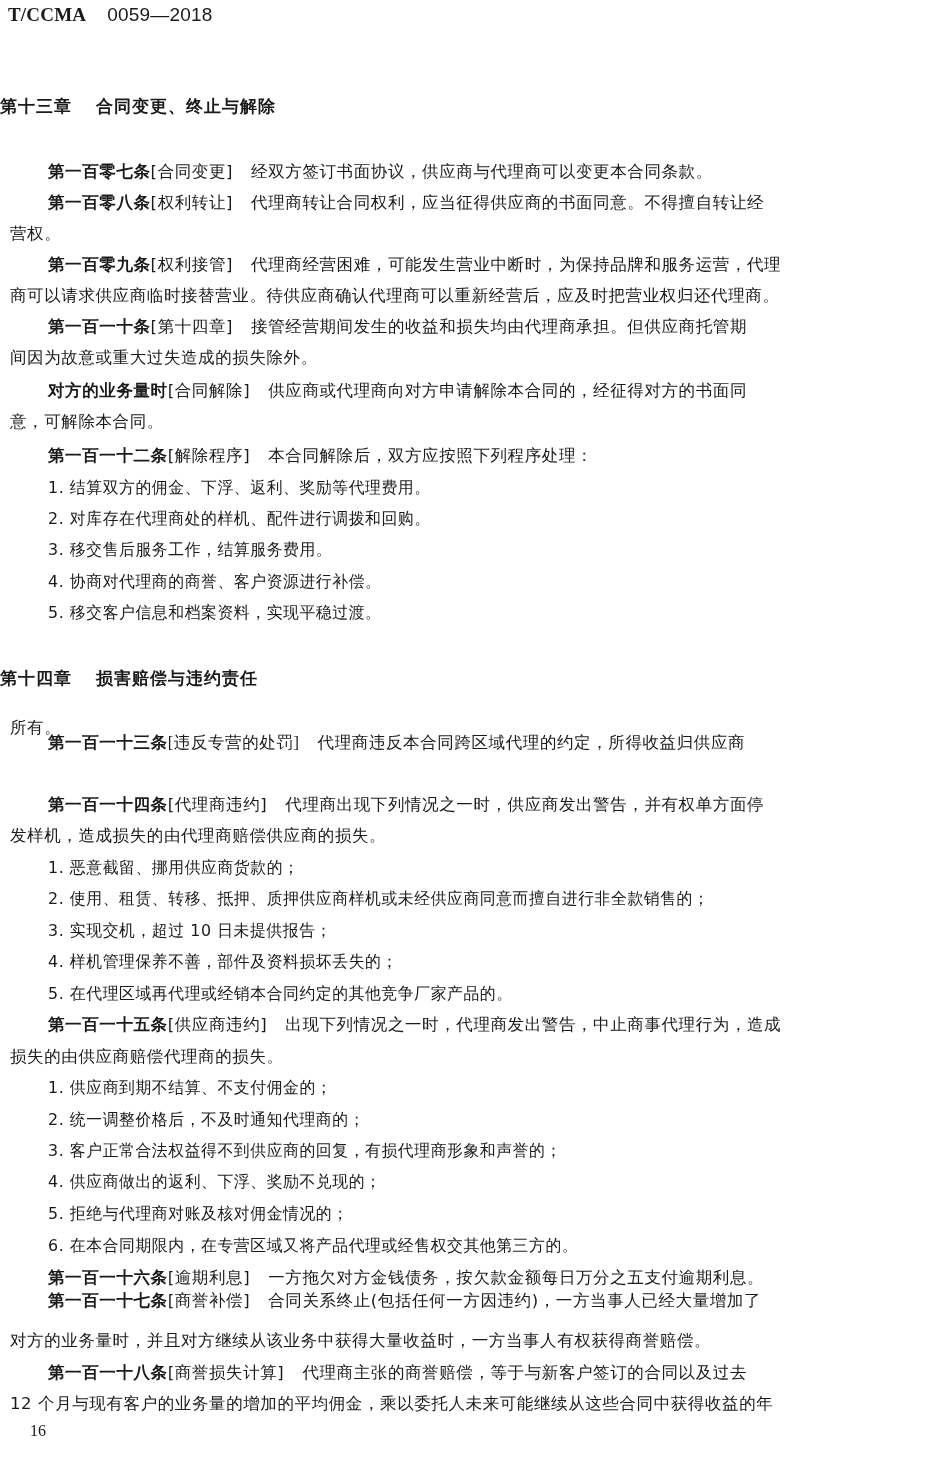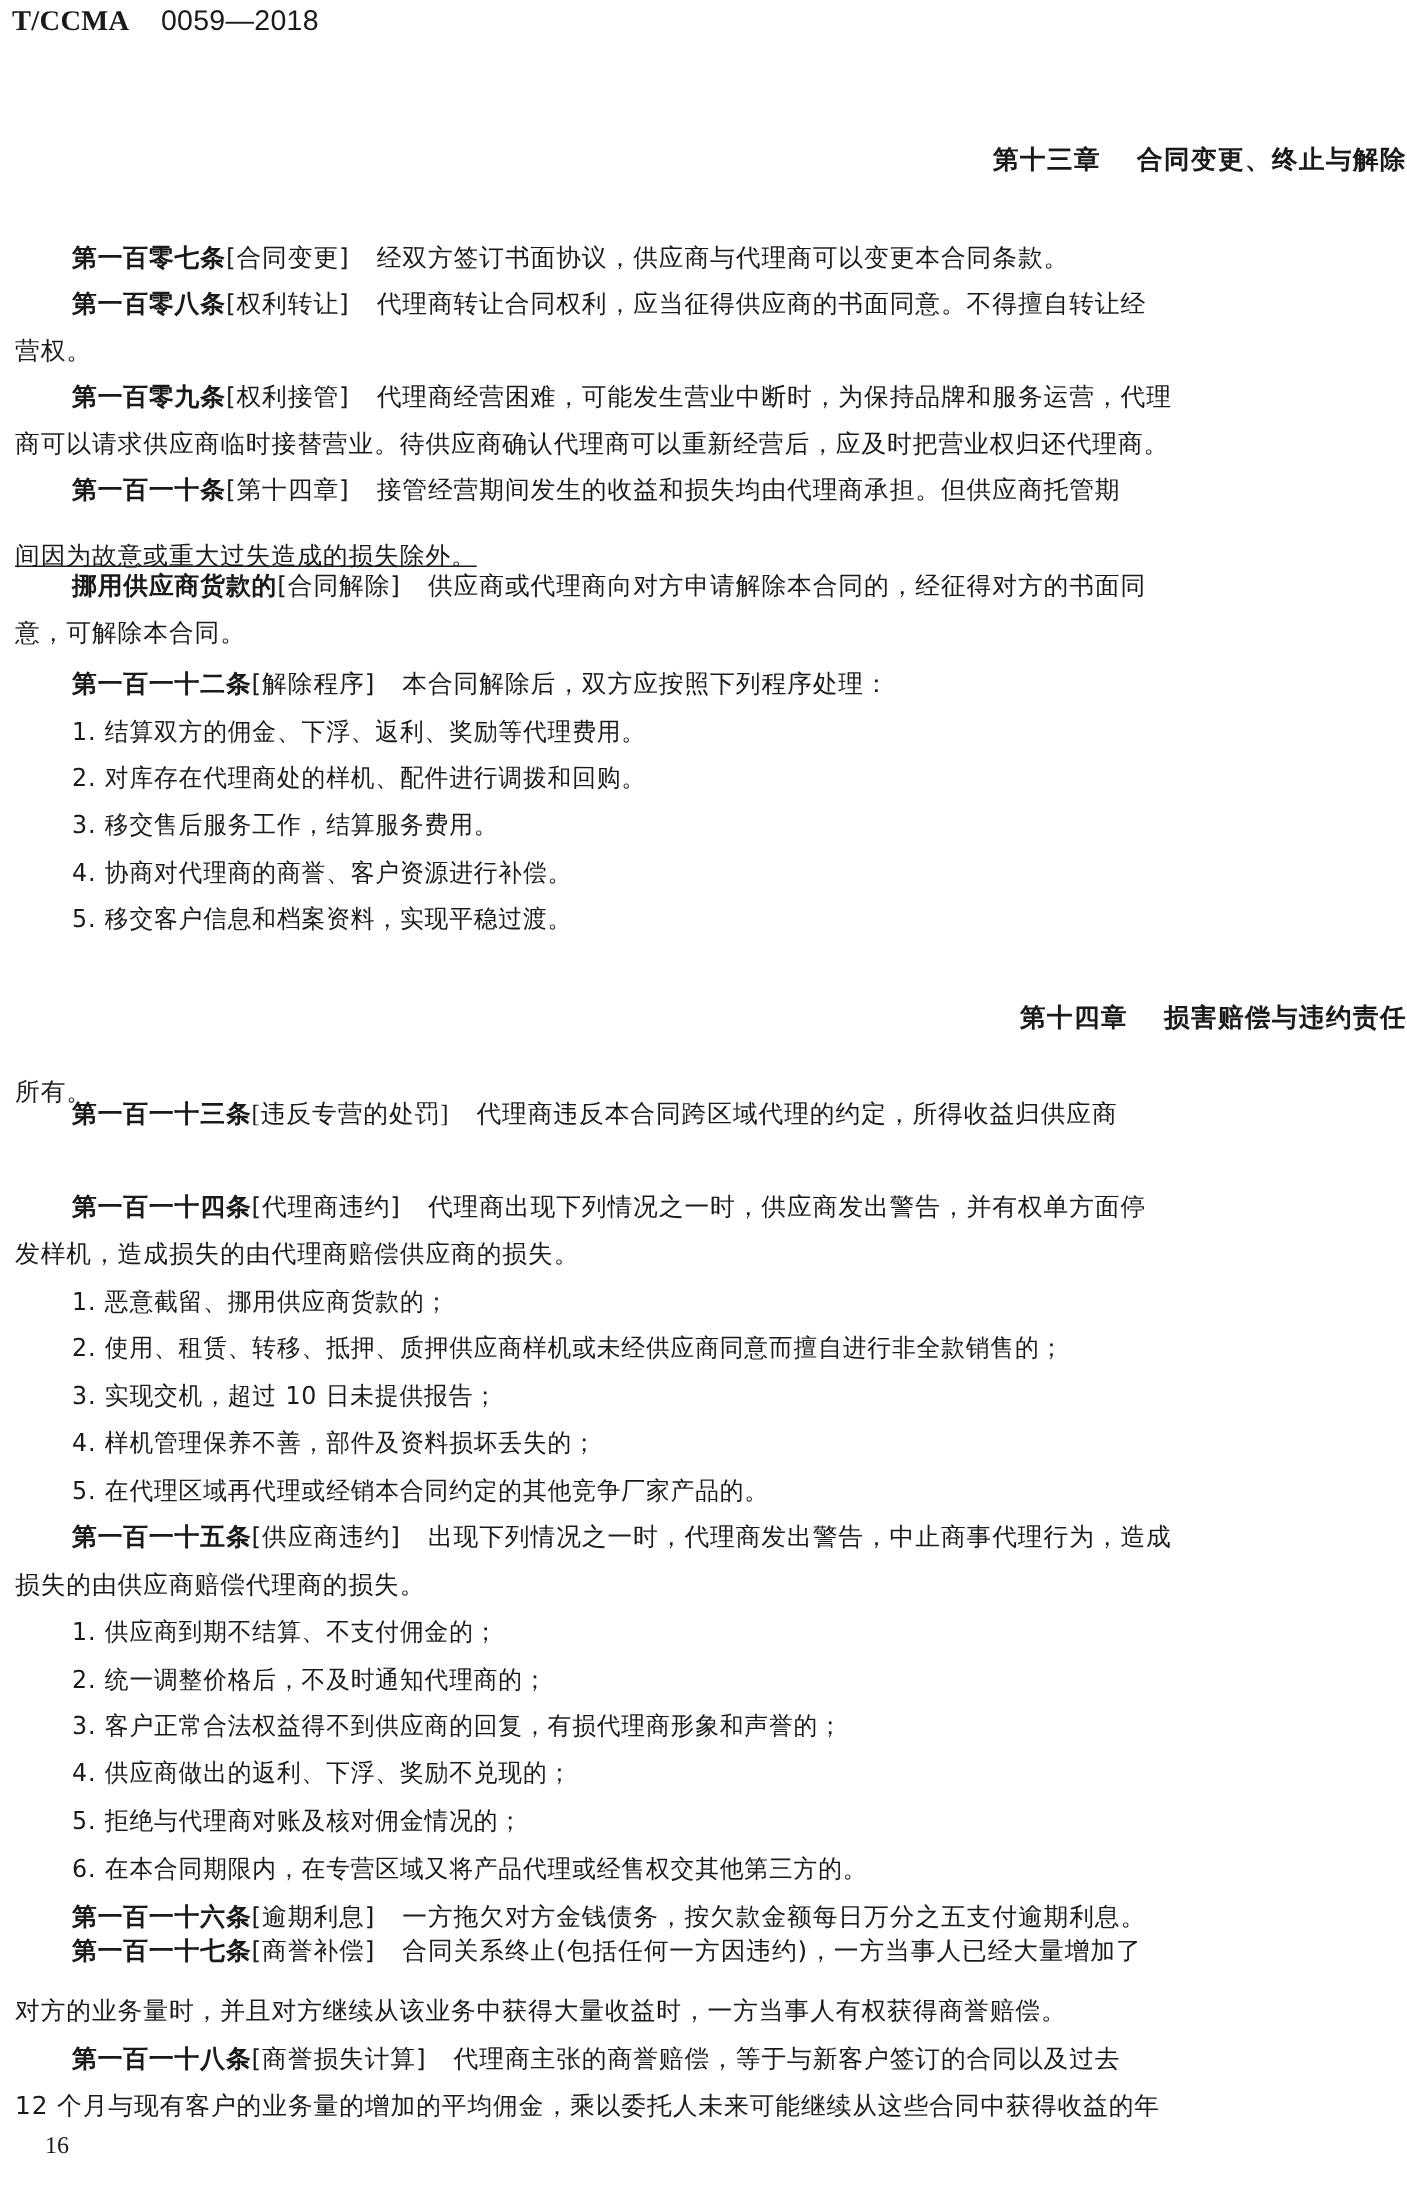--- a/index.html
+++ b/index.html
@@ -8,21 +8,21 @@
     font-family: "DejaVu Sans", "Liberation Sans", sans-serif;
     color: #1a1a1a;
   }
   .doc-code {
     position: absolute; left: 8px; top: 4px;
     font-family: "Liberation Serif", "DejaVu Serif", serif;
     font-weight: bold; font-size: 19px; letter-spacing: 0.2px;
   }
   .doc-code .num { font-family: "Liberation Sans", sans-serif; font-weight: normal; margin-left: 21px; }
   .chapter {
-    position: absolute; left: 0; width: 938px; text-align: right;
+    position: absolute; left: 0; width: 938px; text-align: left;
     font-weight: bold; font-size: 17px; letter-spacing: 1px;
   }
   .chapter .gap { display: inline-block; width: 24px; }
   .line {
     position: absolute; left: 10px; width: 920px;
     font-size: 16.5px; line-height: 22px; white-space: nowrap; letter-spacing: 0.6px;
   }
   .line.indent { left: 48px; width: 882px; }
   .line.item { left: 48px; }
   .art-no { font-weight: bold; }
@@ -43,22 +43,22 @@
 <div class="chapter" style="top:95px;">
   <span>第十三章</span><span class="gap"></span><span>合同变更、终止与解除</span>
 </div>
 
 <div class="line indent" style="top:161px;"><span class="art-no">第一百零七条</span><span class="art-tag">[合同变更]</span><span class="art-sp"></span><span>经双方签订书面协议，供应商与代理商可以变更本合同条款。</span></div>
 <div class="line indent" style="top:192px;"><span class="art-no">第一百零八条</span><span class="art-tag">[权利转让]</span><span class="art-sp"></span><span>代理商转让合同权利，应当征得供应商的书面同意。不得擅自转让经</span></div>
 <div class="line" style="top:223px;">营权。</div>
 <div class="line indent" style="top:254px;"><span class="art-no">第一百零九条</span><span class="art-tag">[权利接管]</span><span class="art-sp"></span><span>代理商经营困难，可能发生营业中断时，为保持品牌和服务运营，代理</span></div>
 <div class="line" style="top:285px;">商可以请求供应商临时接替营业。待供应商确认代理商可以重新经营后，应及时把营业权归还代理商。</div>
 <div class="line indent" style="top:316px;"><span class="art-no">第一百一十条</span><span class="art-tag">[第十四章]</span><span class="art-sp"></span><span>接管经营期间发生的收益和损失均由代理商承担。但供应商托管期</span></div>
-<div class="line" style="top:360px;text-decoration:underline;">间因为故意或重大过失造成的损失除外。</div>
-<div class="line indent" style="top:380px;"><span class="art-no">挪用供应商货款的</span><span class="art-tag">[合同解除]</span><span class="art-sp"></span><span>供应商或代理商向对方申请解除本合同的，经征得对方的书面同</span></div>
+<div class="line" style="top:347px;">间因为故意或重大过失造成的损失除外。</div>
+<div class="line indent" style="top:380px;"><span class="art-no">对方的业务量时</span><span class="art-tag">[合同解除]</span><span class="art-sp"></span><span>供应商或代理商向对方申请解除本合同的，经征得对方的书面同</span></div>
 <div class="line" style="top:411px;">意，可解除本合同。</div>
 <div class="line indent" style="top:445px;"><span class="art-no">第一百一十二条</span><span class="art-tag">[解除程序]</span><span class="art-sp"></span><span>本合同解除后，双方应按照下列程序处理：</span></div>
 <div class="line item" style="top: 477px; transform-origin: left top; transform: scaleX(0.959);">1. 结算双方的佣金、下浮、返利、奖励等代理费用。</div>
 <div class="line item" style="top: 508px; transform-origin: left top; transform: scaleX(0.959);">2. 对库存在代理商处的样机、配件进行调拨和回购。</div>
 <div class="line item" style="top: 539px; transform-origin: left top; transform: scaleX(0.959);">3. 移交售后服务工作，结算服务费用。</div>
 <div class="line item" style="top: 571px; transform-origin: left top; transform: scaleX(0.959);">4. 协商对代理商的商誉、客户资源进行补偿。</div>
 <div class="line item" style="top: 602px; transform-origin: left top; transform: scaleX(0.959);">5. 移交客户信息和档案资料，实现平稳过渡。</div>
 
 <div class="chapter" style="top:667px;">
   <span>第十四章</span><span class="gap"></span><span>损害赔偿与违约责任</span>

